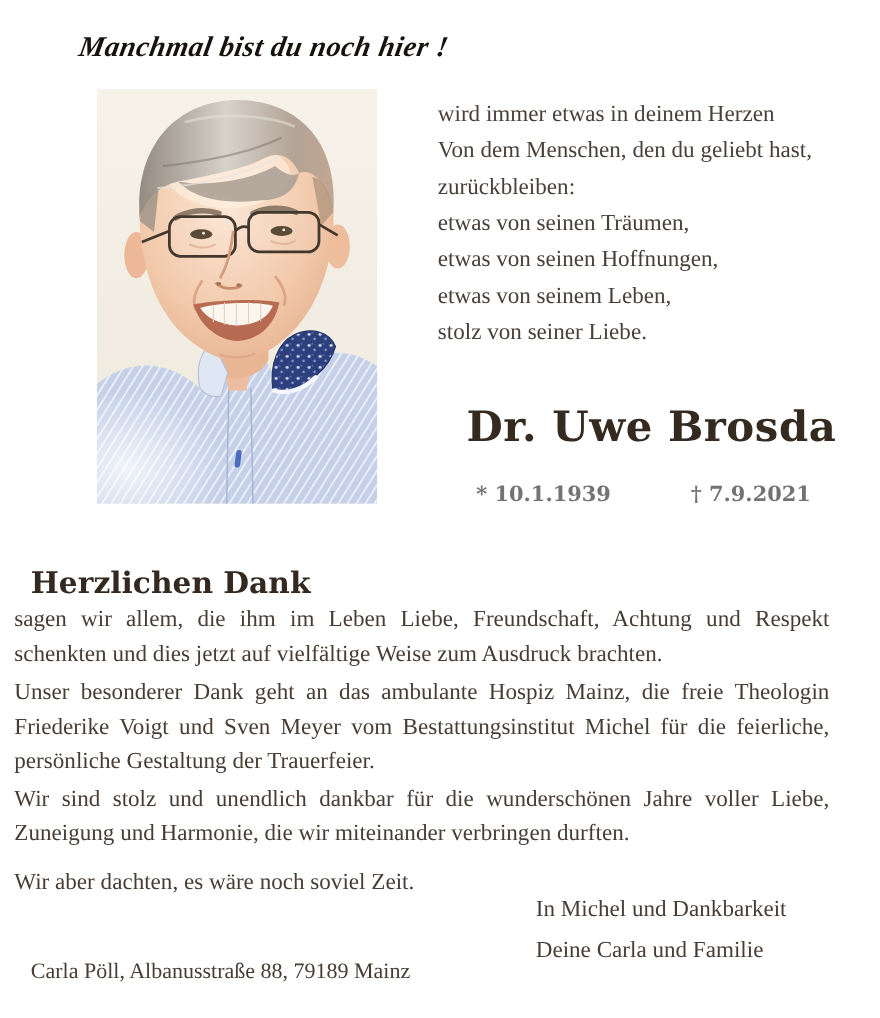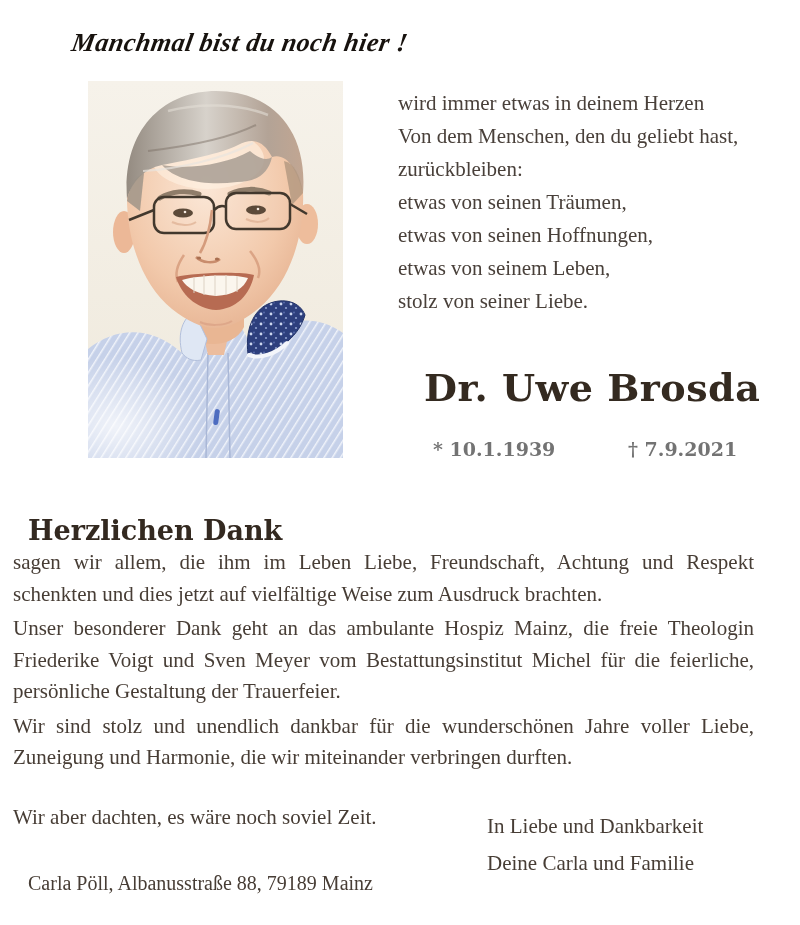--- a/index.html
+++ b/index.html
@@ -35,21 +35,21 @@
     position:absolute;left:28px;top:498px;
     font-family:"DejaVu Serif",serif;font-size:27px;font-weight:700;color:#332920;
     white-space:nowrap;
     margin-top:17px;
   }
   .body-block{position:absolute;left:13px;top:547px;width:741px;}
   .body-block p{
     margin:0 0 3px 0;font-size:21px;line-height:31.5px;
     text-align:justify;color:#473d35;
   }
-  .body-block p.no-justify{text-align:left;margin-top:28px;}
+  .body-block p.no-justify{text-align:left;margin-top:12px;}
   .signature{
     position:absolute;left:487px;top:808px;
     font-size:21px;line-height:37px;color:#473d35;white-space:nowrap;
   }
   .address{
     position:absolute;left:28px;top:872px;
     font-size:20px;color:#473d35;white-space:nowrap;
   }
 </style>
 </head>
@@ -181,19 +181,19 @@
   <div class="dank-heading">Herzlichen Dank</div>
 
   <div class="body-block">
     <p>sagen wir allem, die ihm im Leben Liebe, Freundschaft, Achtung und Respekt schenkten und dies jetzt auf vielfältige Weise zum Ausdruck brachten.</p>
     <p>Unser besonderer Dank geht an das ambulante Hospiz Mainz, die freie Theologin Friederike Voigt und Sven Meyer vom Bestattungsinstitut Michel für die feierliche, persönliche Gestaltung der Trauerfeier.</p>
     <p>Wir sind stolz und unendlich dankbar für die wunderschönen Jahre voller Liebe, Zuneigung und Harmonie, die wir miteinander verbringen durften.</p>
     <p class="no-justify">Wir aber dachten, es wäre noch soviel Zeit.</p>
   </div>
 
   <div class="signature">
-    <div>In Liebe und Dankbarkeit</div>
+    <div>In Michel und Dankbarkeit</div>
     <div>Deine Carla und Familie</div>
   </div>
 
   <div class="address">Carla Pöll, Albanusstraße 88, 79189 Mainz</div>
 
 </div>
 
 </body></html>

